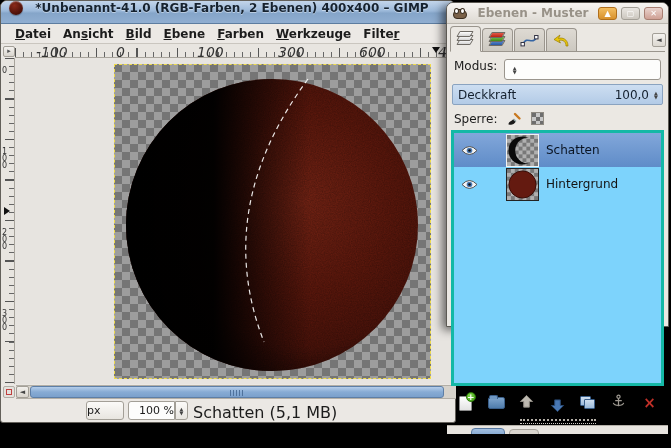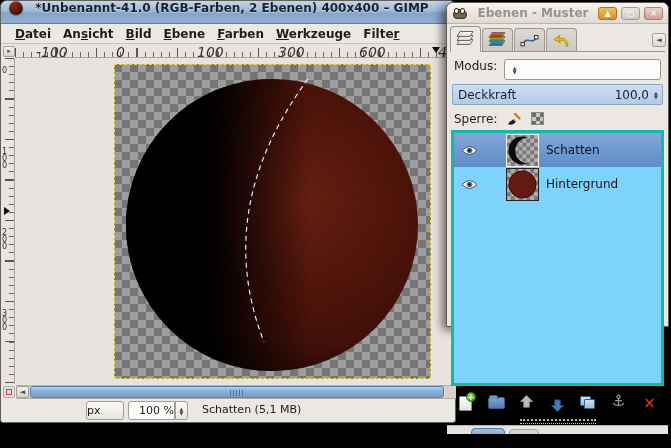--- a/index.html
+++ b/index.html
@@ -84,21 +84,21 @@
   .unit-combo .val { flex:1; text-align:center; }
   .spin-col { width:10px; display:flex; flex-direction:column; align-items:center;
     font-size:5px; line-height:4px; color:#444; }
   .zoom-field { position:absolute; left:127px; top:1px; width:47px; height:19px;
     background:#fdfdfc; border:1px solid #a39f97; border-radius:3px 0 0 3px;
     font-size:11px; text-align:right; line-height:17px; }
   .zoom-spin { position:absolute; left:174px; top:1px; width:13px; height:19px;
     background:linear-gradient(#fbfaf8,#e8e5e0); border:1px solid #a39f97; border-radius:0 3px 3px 0;
     display:flex; flex-direction:column; align-items:center; justify-content:center;
     font-size:5px; line-height:4px; color:#444; }
-  .status-msg { position:absolute; left:192px; top:3px; font-size:11px;margin-left:9px; }
+  .status-msg { position:absolute; left:192px; top:3px; font-size:16px; }
 
   
   .dialog { position:absolute; left:446px; top:2px; width:223px; height:325px;
     background:#ebe8e3; border:1px solid #5d5a54; border-radius:7px 7px 0 0;
     box-shadow:-4px 3px 10px rgba(0,0,0,.55); }
   .dlg-titlebar { position:absolute; left:0; top:0; right:0; height:21px;
     border-radius:6px 6px 0 0; display:flex; align-items:center; gap:4px; padding:0 5px;
     background:linear-gradient(#f7f5f2,#ddd9d2); border-bottom:1px solid #bab6ae; }
   .wilber { width:16px; height:13px; position:relative; flex:none; }
   .wilber .head { position:absolute; left:1px; top:2px; width:14px; height:10px;

